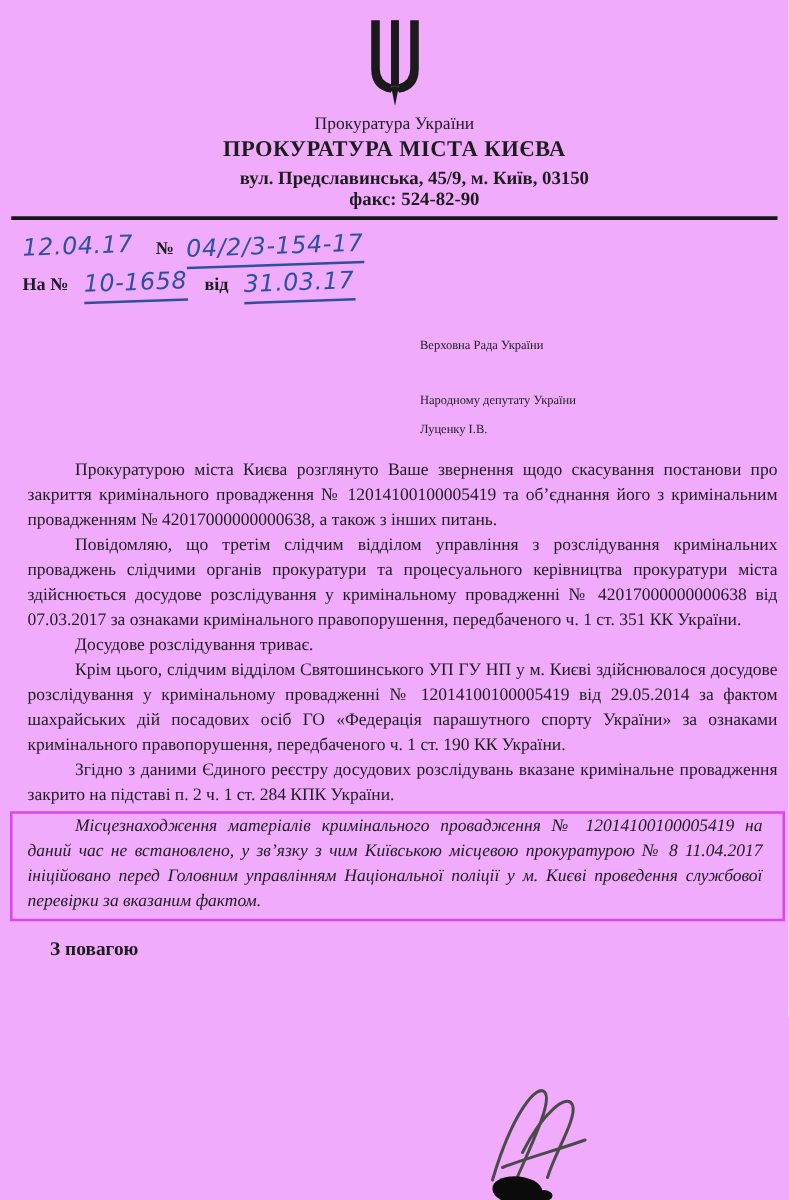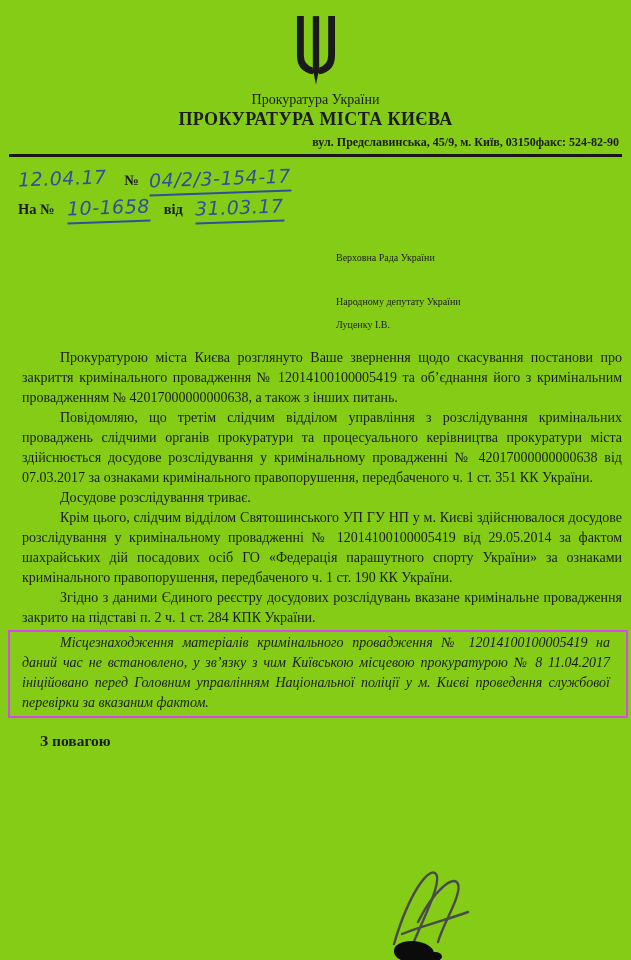--- a/index.html
+++ b/index.html
@@ -1,28 +1,28 @@
 <!DOCTYPE html>
 <html><head>
 <meta charset="utf-8">
 <style>
   * { margin:0; padding:0; box-sizing:border-box; }
   html,body { background:#ffffff; }
   .page {
     width:631px; height:960px; position:relative; overflow:hidden;
-    background:#84cc16;
+    background:#f0abfc;
     font-family:"Liberation Serif", serif;
     color:#1c1c1c;
   }
   
   .letterhead { text-align:center; padding-top:14px; }
   .emblem-wrap { height:76px; display:flex; justify-content:center; align-items:flex-start; }
   .org-line { font-size:14px; margin-top:2px; }
   .letter-title { font-size:18px; font-weight:bold; letter-spacing:.4px; margin-top:1px; }
-  .addr-row { display:flex; justify-content:flex-end; font-weight:bold; font-size:12px; padding:5px 12px 0 44px; }
+  .addr-row { display:flex; justify-content:flex-end; font-weight:bold; font-size:15px; padding:5px 12px 0 44px;flex-direction:column; }
   .rule { height:3px; background:#171717; margin:4px 9px 0 9px; }
 
   
   .hw-block { padding:8px 0 0 18px; line-height:26px; white-space:nowrap; }
   .hw { font-family:"DejaVu Sans", sans-serif; font-style:italic; font-size:19px;
         color:#2e4f9e; display:inline-block; transform:rotate(-2deg); letter-spacing:.5px; }
   .uline { border-bottom:2px solid #2e4f9e; padding-bottom:1px; }
   .printed { font-weight:bold; font-size:14.5px; color:#1c1c1c; }
 
   

